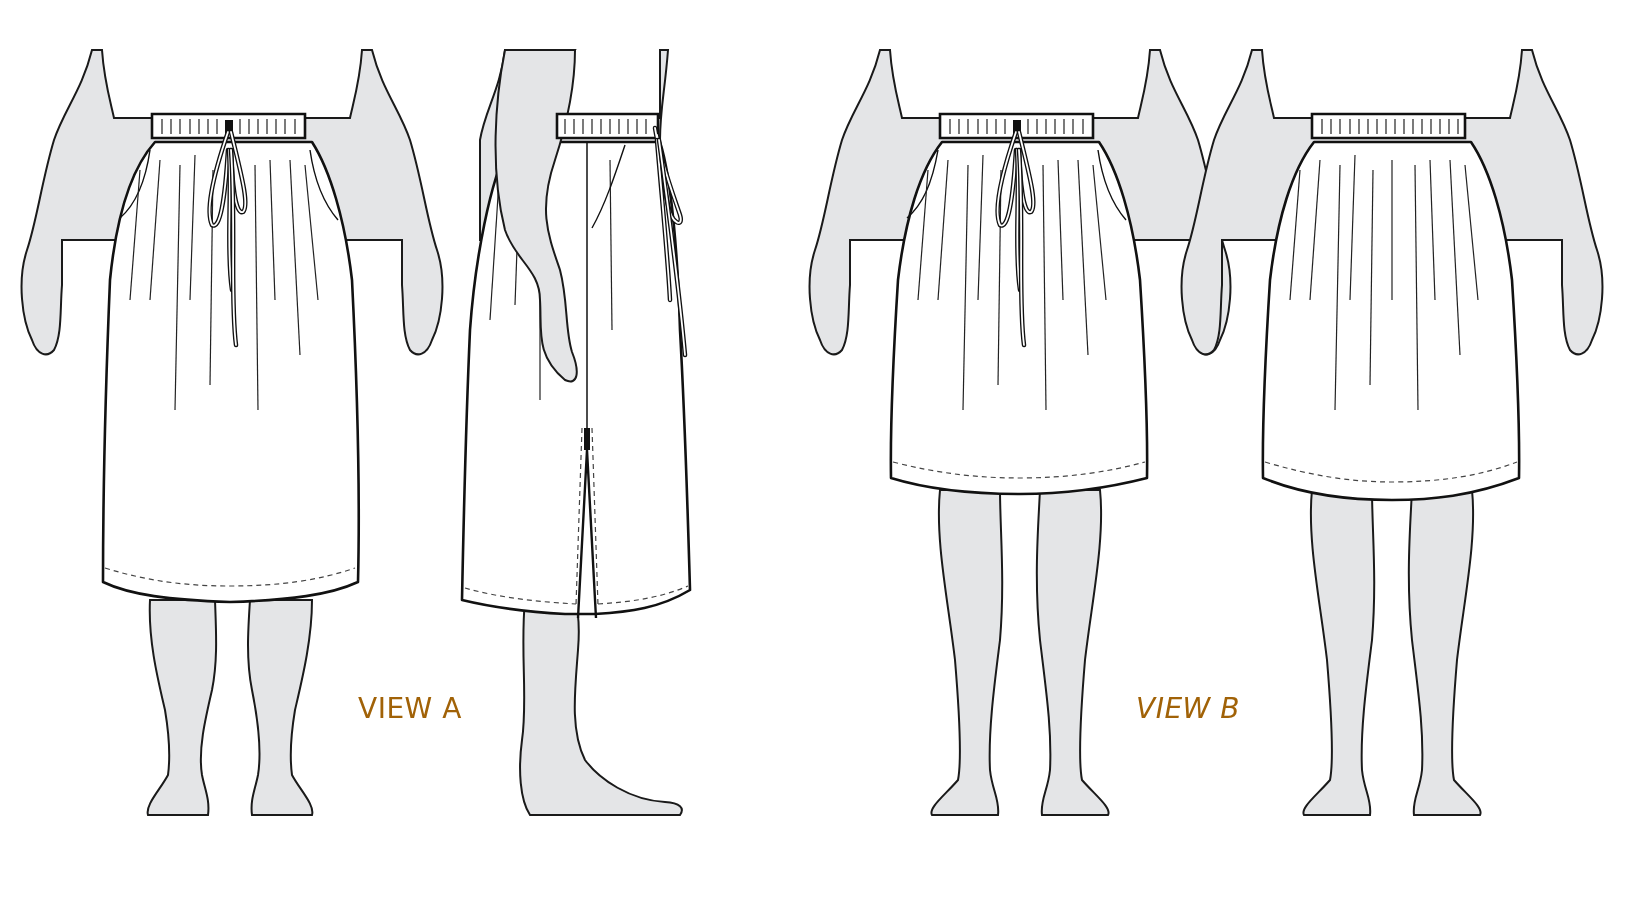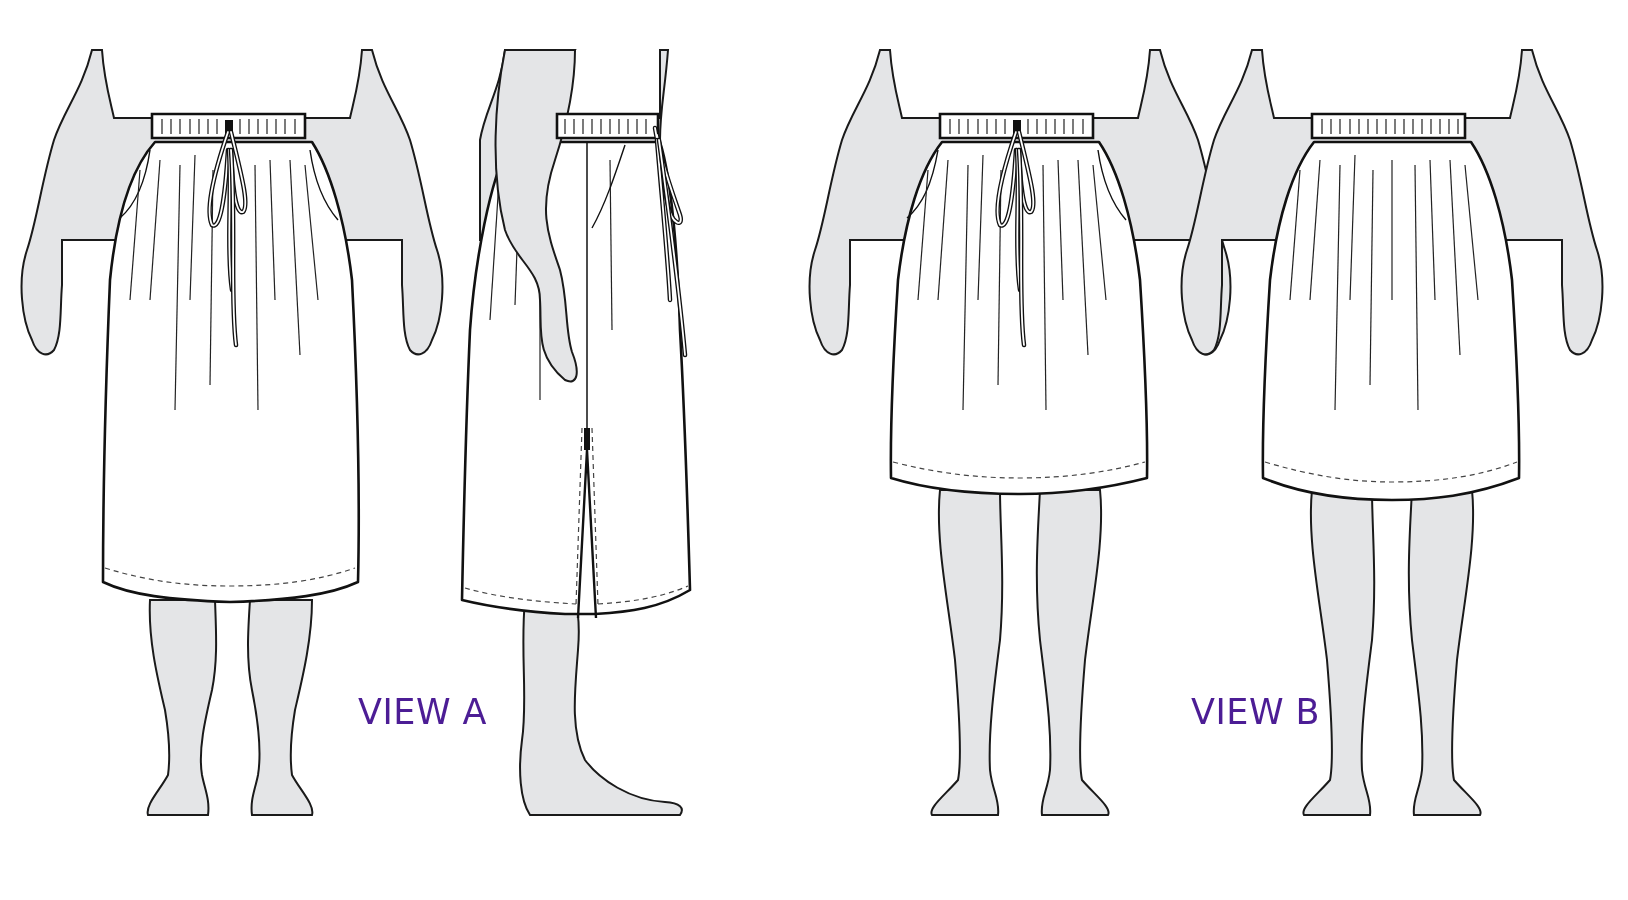--- a/index.html
+++ b/index.html
@@ -1,18 +1,18 @@
 <!DOCTYPE html>
 <html><head>
 <meta charset="utf-8">
 <style>
   html, body { margin:0; padding:0; background:#ffffff; }
   body { width:1628px; height:900px; position:relative; overflow:hidden; font-family:"DejaVu Sans", sans-serif; }
   .stage { position:absolute; left:0; top:0; width:1628px; height:900px; }
-  .label { position:absolute; font-size:35px; color:#4c1d95; letter-spacing:0.5px; font-family:"DejaVu Sans", sans-serif; }
+  .label { position:absolute; font-size:28px; color:#a16207; letter-spacing:0.5px; font-family:"DejaVu Sans", sans-serif; }
   svg { position:absolute; left:0; top:0; }
   .body { fill:#e4e5e7; stroke:#1a1a1a; stroke-width:2; }
   .skirt { fill:#ffffff; stroke:#111; stroke-width:2.6; stroke-linejoin:round; }
   .band { fill:#ffffff; stroke:#111; stroke-width:2.6; }
   .fold { stroke:#222; stroke-width:1.2; fill:none; }
   .rib { stroke:#222; stroke-width:1.2; }
   .hem { stroke:#444; stroke-width:1.2; fill:none; stroke-dasharray:5 4; }
   .cord { stroke:#111; stroke-width:4.5; fill:none; stroke-linecap:round; }
   .cordin { stroke:#fff; stroke-width:1.8; fill:none; stroke-linecap:round; }
   .pocket { stroke:#111; stroke-width:1.4; fill:none; }
@@ -219,15 +219,15 @@
           <line x1="1422" y1="119" x2="1422" y2="134"></line>
       <line x1="1431" y1="119" x2="1431" y2="134"></line>
           <line x1="1440" y1="119" x2="1440" y2="134"></line>
       <line x1="1449" y1="119" x2="1449" y2="134"></line>
           <line x1="1458" y1="119" x2="1458" y2="134"></line>
     </g>
   </g>
 </svg>
 
 <div class="label" style="left:358px; top:692px;">VIEW A</div>
-<div class="label" style="left:1191px; top:692px;">VIEW B</div>
+<div class="label" style="left:1136px; top:692px;font-style:italic;">VIEW B</div>
 
 </div>
 
 </body></html>

